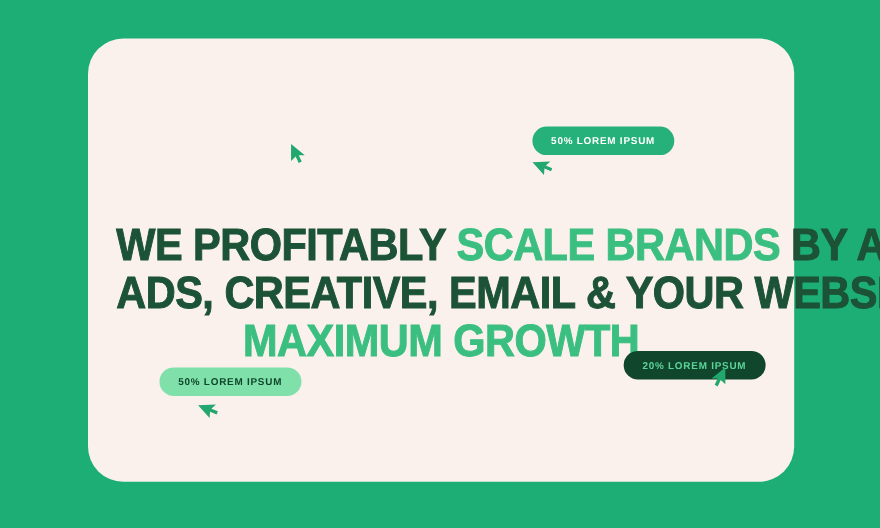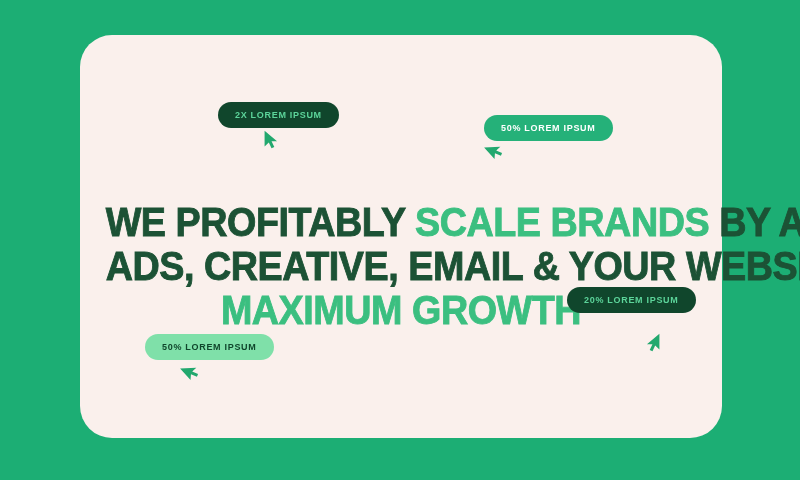--- a/index.html
+++ b/index.html
@@ -77,21 +77,21 @@
     white-space: nowrap;
     box-sizing: border-box;
   }
   .badge.dark  { background: #10462C; color: #5CD49A; }
   .badge.mid   { background: #25B179; color: #FFFFFF; }
   .badge.light { background: #7FE0A9; color: #10462C; }
 
   #badge-1 { left: 138px; top:  67px; }
   #badge-2 { left: 404px; top:  80px; }
   #badge-3 { left:  65px; top: 299px; }
-  #badge-4 { left: 487px; top: 252px; }
+  #badge-4 { left: 487px; top: 284px; }
 
   
   .cursor {
     position: absolute;
     width: 22px;
     height: 22px;
     pointer-events: none;
   }
   #cursor-1 { left: 180px; top:  94px; }
   #cursor-2 { left: 404px; top: 104px; transform: rotate(-42deg); }
@@ -104,23 +104,20 @@
 <div id="stage">
 
   <div id="card">
 
     <h1 id="headline">
       <span class="line"><span>WE PROFITABLY </span><span class="hl">SCALE BRANDS</span><span> BY ALIGNING</span></span>
       <span class="line">ADS, CREATIVE, EMAIL &amp; YOUR WEBSITE FOR</span>
       <span class="line hl">MAXIMUM GROWTH</span>
     </h1>
 
-    <div class="badge dark" id="badge-1">
-      <span>2X LOREM IPSUM</span>
-    </div>
 
     <div class="badge mid" id="badge-2">
       <span>50% LOREM IPSUM</span>
     </div>
 
     <div class="badge light" id="badge-3">
       <span>50% LOREM IPSUM</span>
     </div>
 
     <div class="badge dark" id="badge-4">

